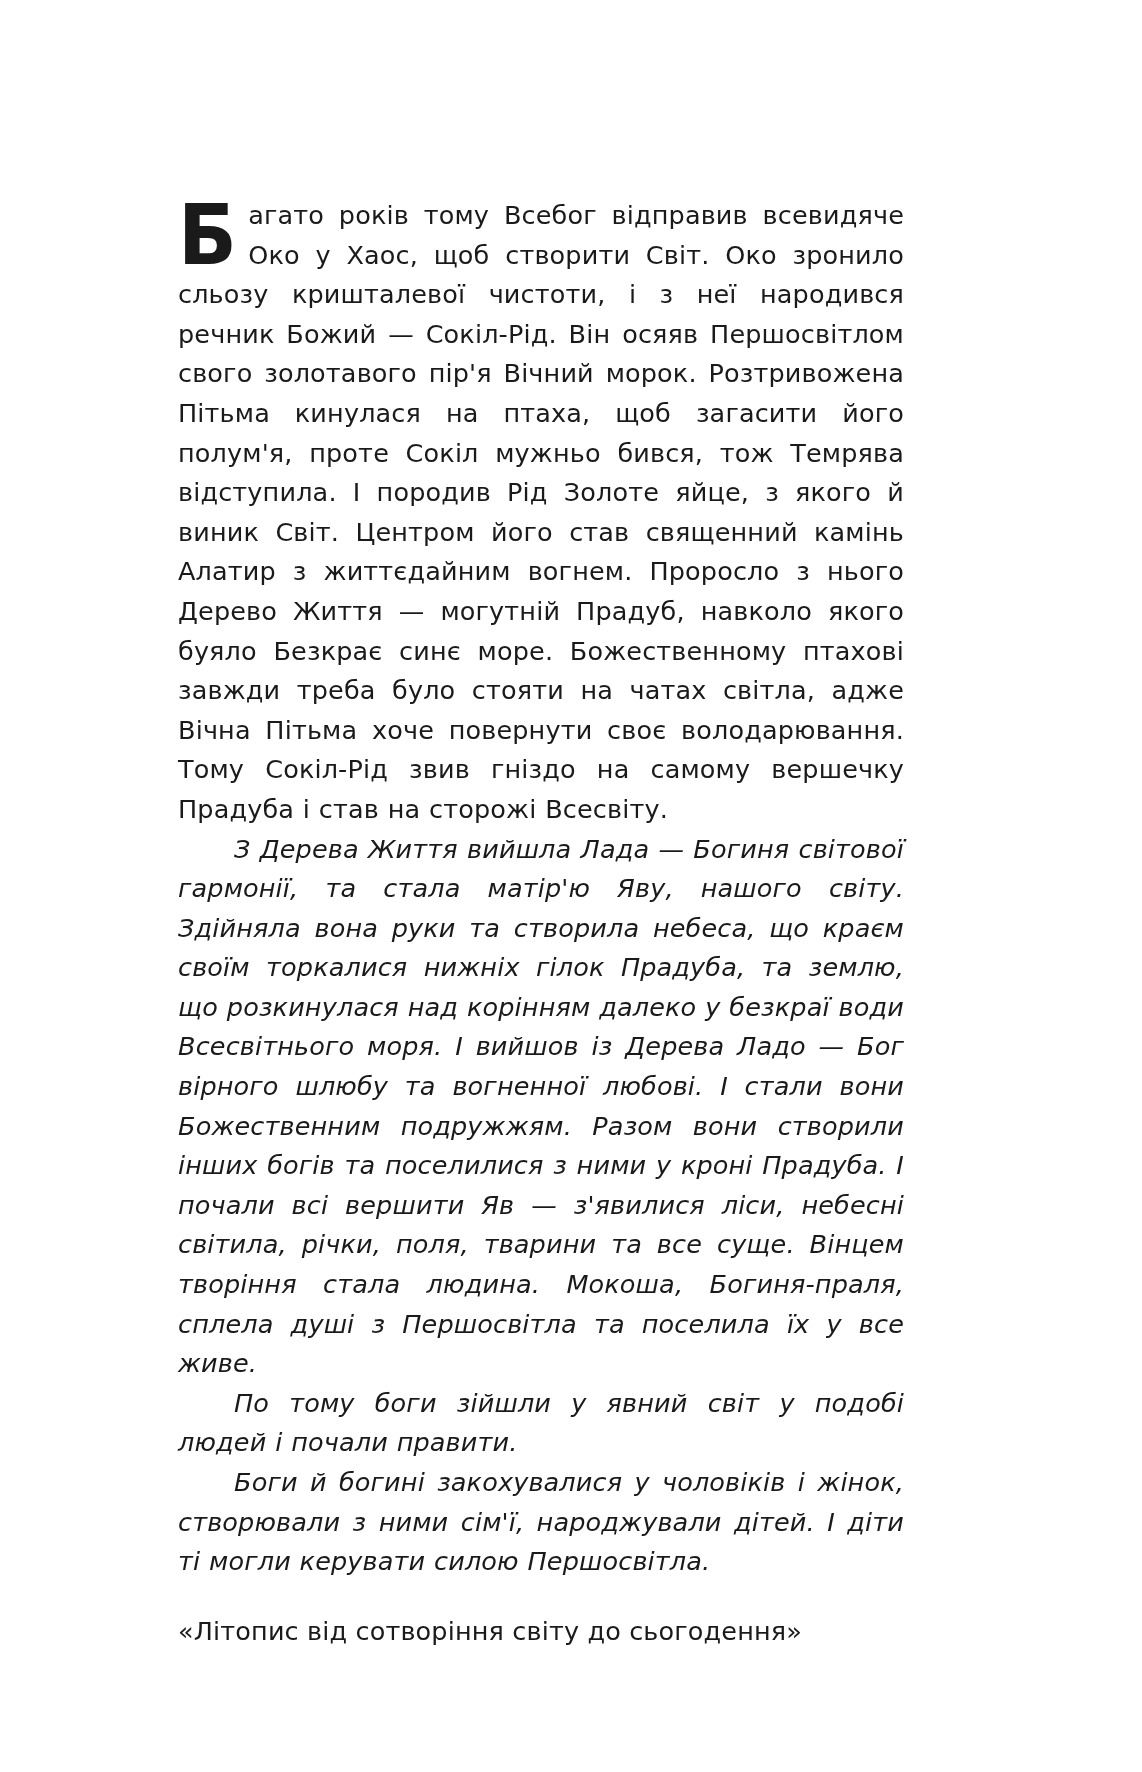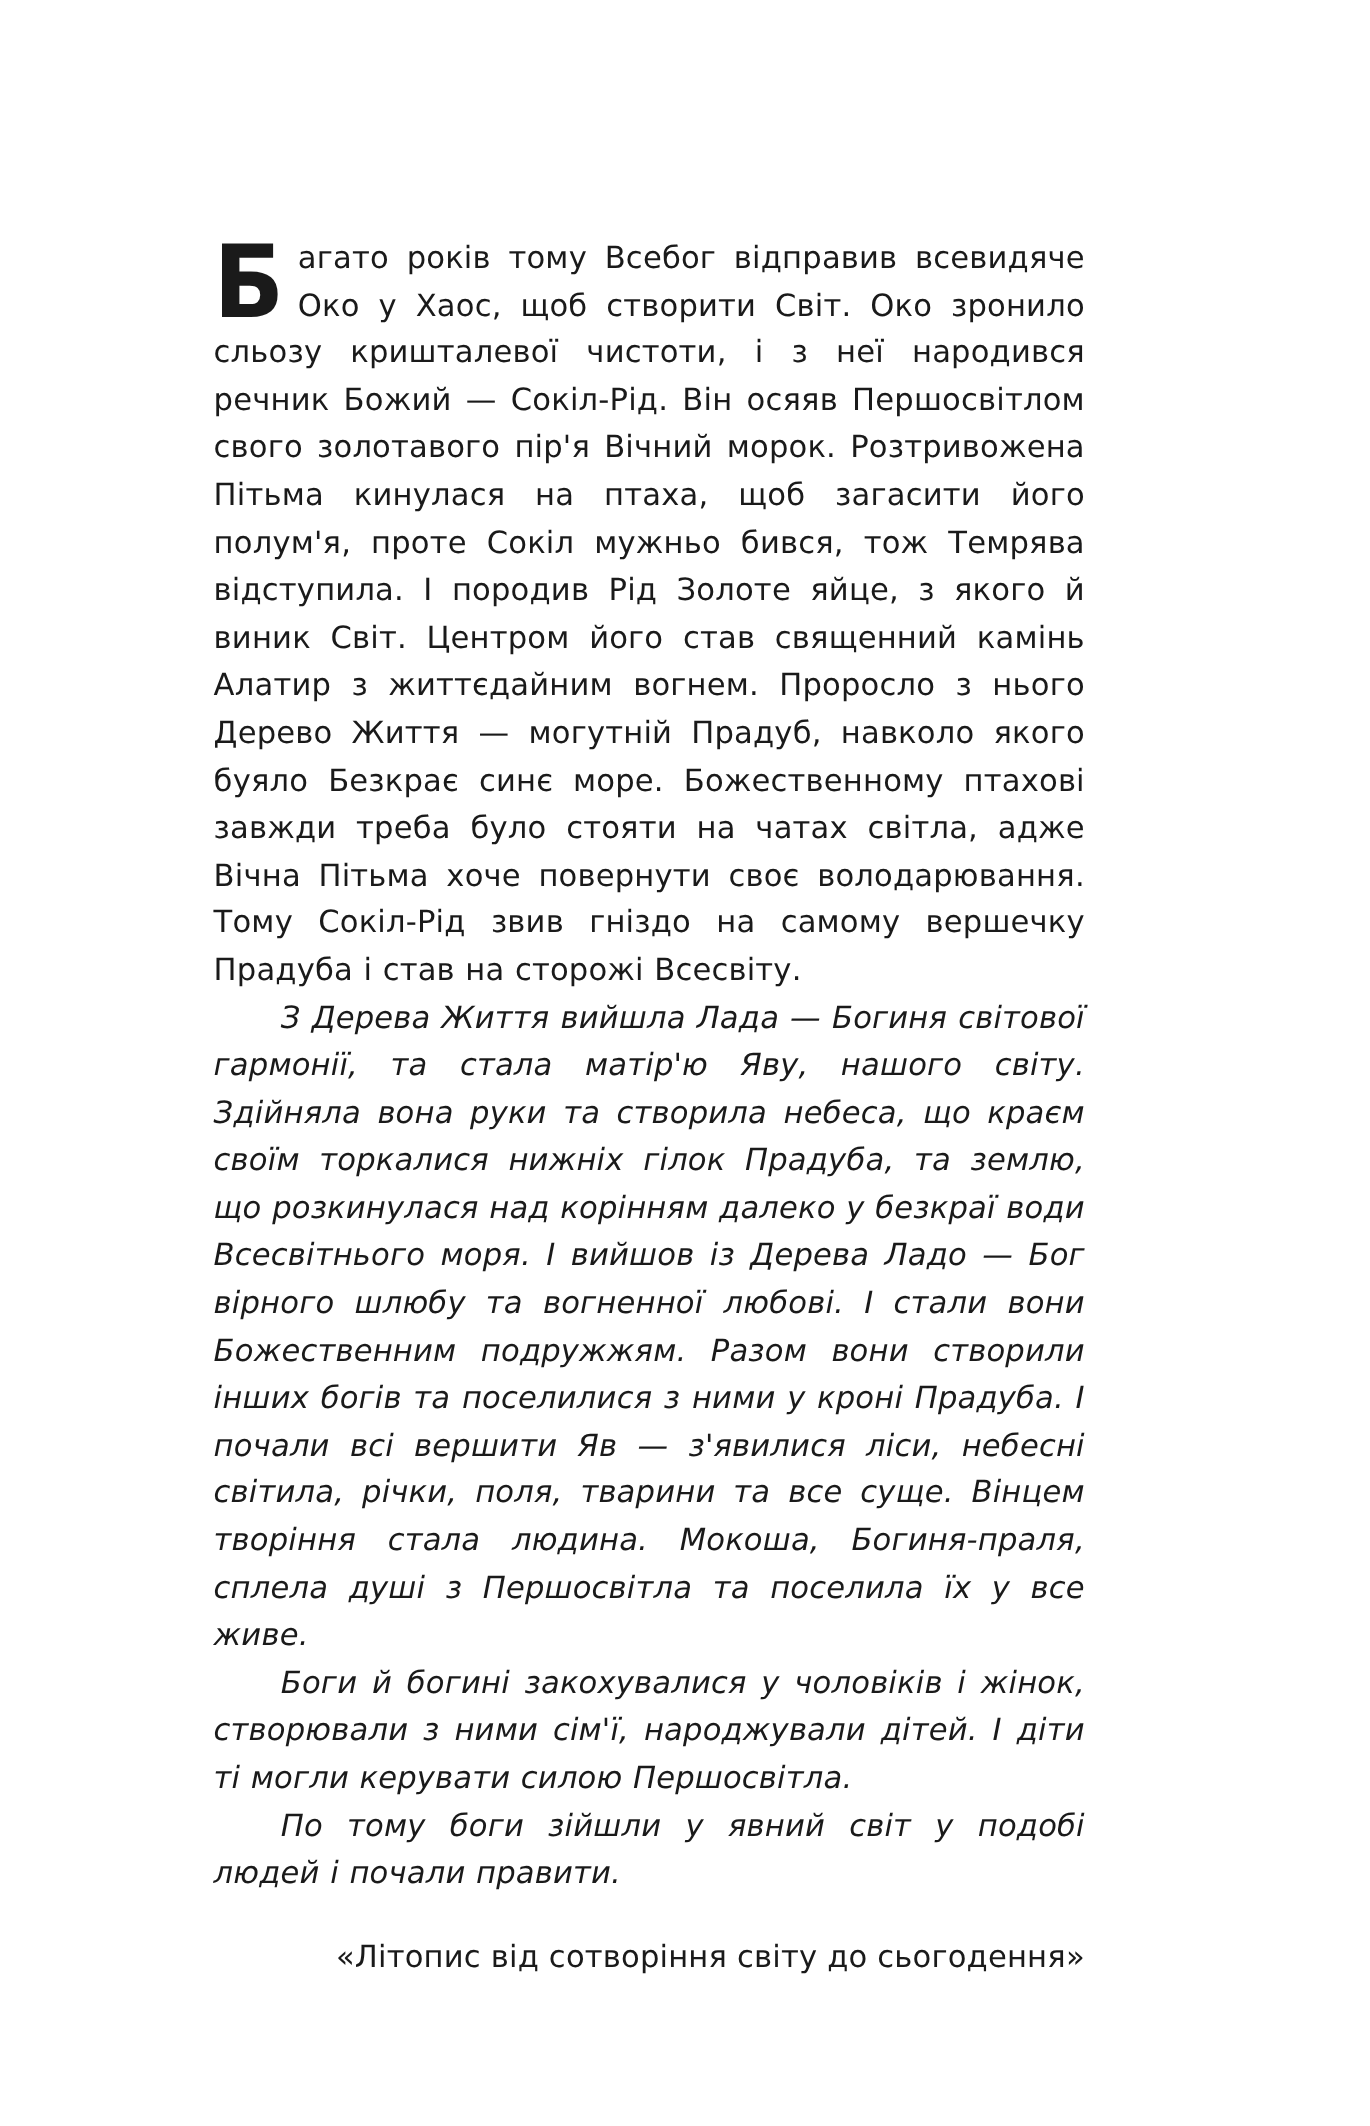--- a/index.html
+++ b/index.html
@@ -59,35 +59,34 @@
     padding: 0;
     transform: scaleX(0.92);
     transform-origin: left top;
   }
 
   .attribution {
     font-family: "DejaVu Sans", "Liberation Sans", sans-serif;
     font-size: 25.5px;
     line-height: 39.6px;
     color: #1a1a1a;
-    text-align: right;
     letter-spacing: 0.15px;
     margin: 30px 0 0 0;
   }
 </style>
 </head>
 <body>
 
 <div class="page">
   <div class="text-block">
 
     <p class="body-text para"><span class="dropcap">Б</span><span>агато років тому Всебог відправив всевидяче Око у Хаос, щоб створити Світ. Око зронило сльозу кришталевої чистоти, і з неї народився речник Божий — Сокіл-Рід. Він осяяв Першосвітлом свого золотавого пір'я Вічний морок. Розтривожена Пітьма кинулася на птаха, щоб загасити його полум'я, проте Сокіл мужньо бився, тож Темрява відступила. І породив Рід Золоте яйце, з якого й виник Світ. Центром його став священний камінь Алатир з життєдайним вогнем. Проросло з нього Дерево Життя — могутній Прадуб, навколо якого буяло Безкрає синє море. Божественному птахові завжди треба було стояти на чатах світла, адже Вічна Пітьма хоче повернути своє володарювання. Тому Сокіл-Рід звив гніздо на самому вершечку Прадуба і став на сторожі Всесвіту.</span></p>
 
     <p class="body-text para indented">З Дерева Життя вийшла Лада — Богиня світової гармонії, та стала матір'ю Яву, нашого світу. Здійняла вона руки та створила небеса, що краєм своїм торкалися нижніх гілок Прадуба, та землю, що розкинулася над корінням далеко у безкраї води Всесвітнього моря. І вийшов із Дерева Ладо — Бог вірного шлюбу та вогненної любові. І стали вони Божественним подружжям. Разом вони створили інших богів та поселилися з ними у кроні Прадуба. І почали всі вершити Яв — з'явилися ліси, небесні світила, річки, поля, тварини та все суще. Вінцем творіння стала людина. Мокоша, Богиня-праля, сплела душі з Першосвітла та поселила їх у все живе.</p>
 
+    <p class="body-text para indented">По тому боги зійшли у явний світ у подобі людей і почали правити.</p>
+
     <p class="body-text para indented">Боги й богині закохувалися у чоловіків і жінок, створювали з ними сім'ї, народжували дітей. І діти ті могли  керувати силою Першосвітла.</p>
-
-    <p class="body-text para indented">По тому боги зійшли у явний світ у подобі людей і почали правити.</p>
 
     <p class="attribution">«Літопис від сотворіння світу до сьогодення»</p>
 
   </div>
 </div>
 
 </body></html>

